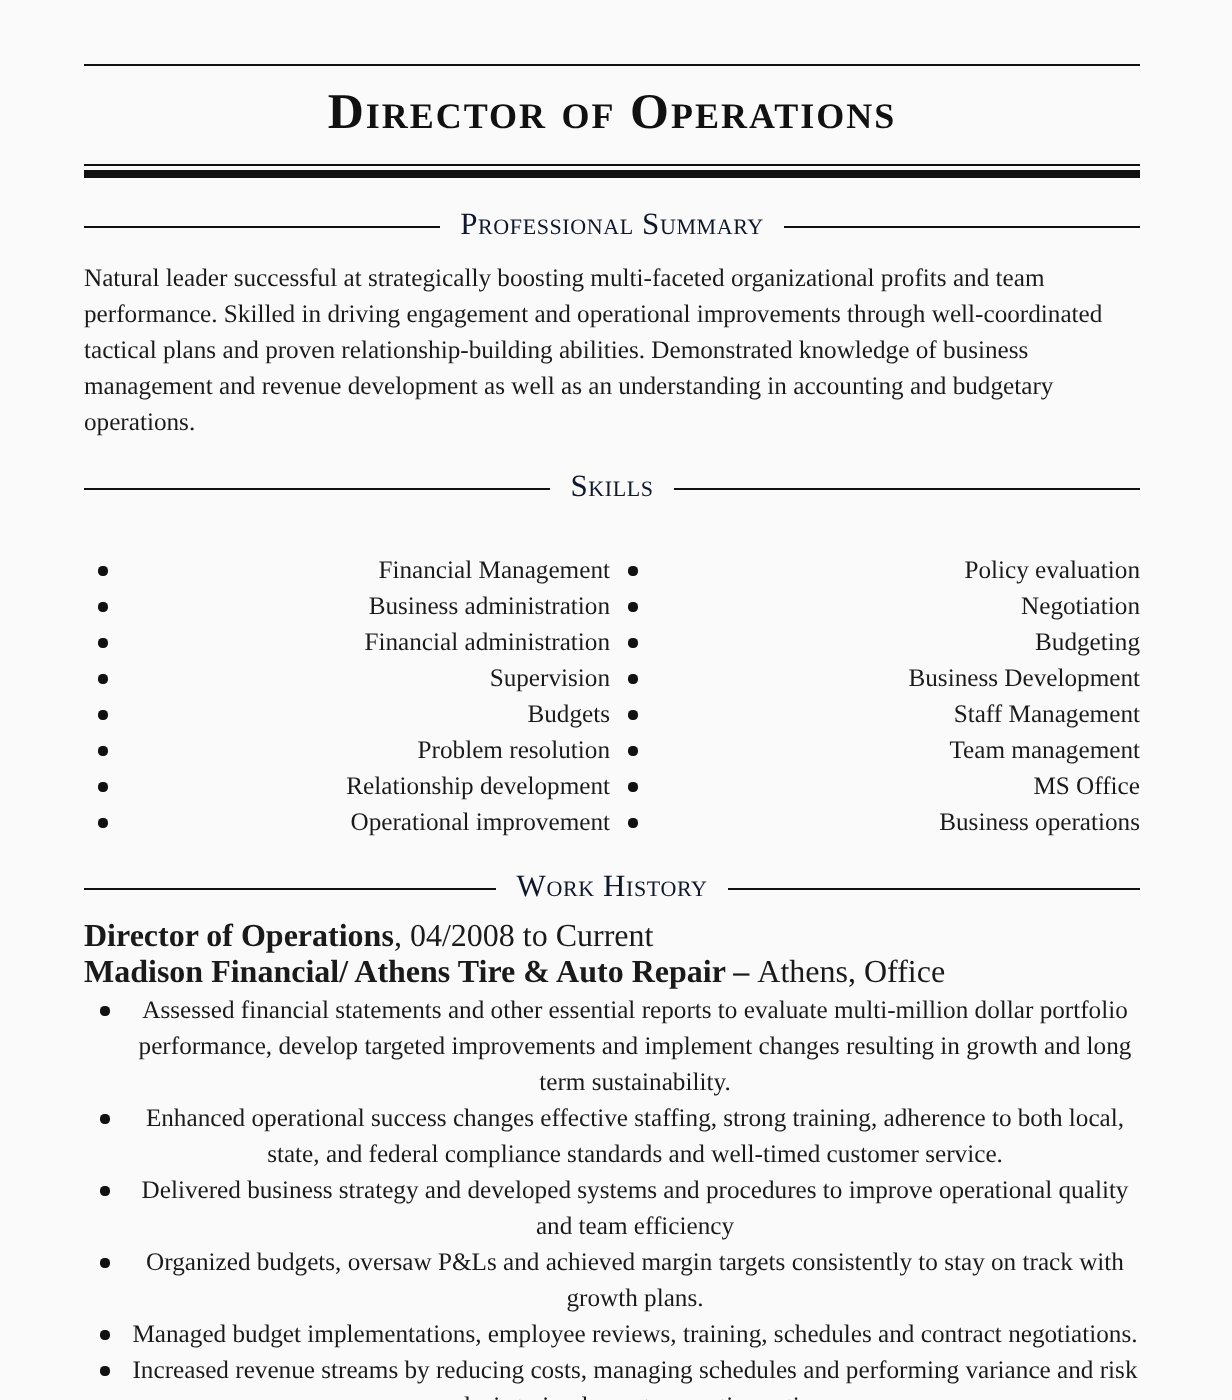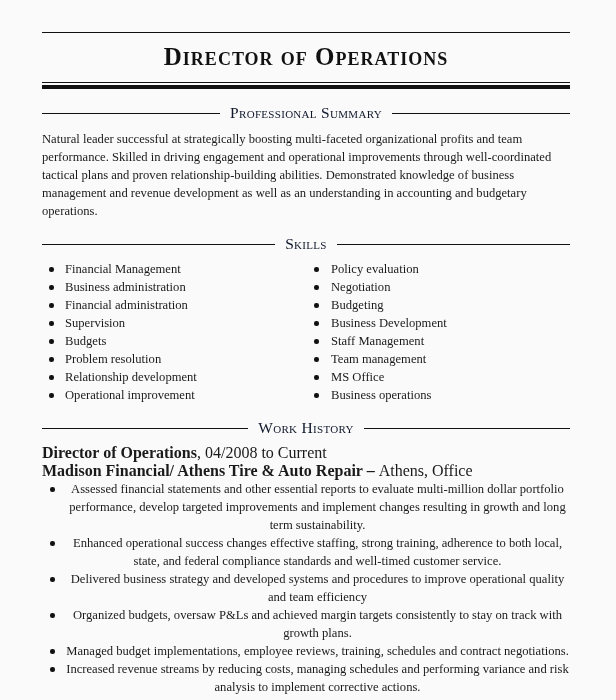--- a/index.html
+++ b/index.html
@@ -60,21 +60,22 @@
   .section-heading .label {
     padding: 0 10px;
   }
   .summary {
     font-size: 12.6px;
     line-height: 18px;
     margin: 7px 0 12px 0;
   }
   .skills {
     display: flex;
-    margin-top: 6px;
+    margin-top: 22px;
+    text-align: right;
   }
   .skills ul {
     list-style: none;
     margin: 0;
     padding: 0;
     width: 264px;
   }
   .skills li, .job-bullets li {
     position: relative;
     font-size: 12.6px;

